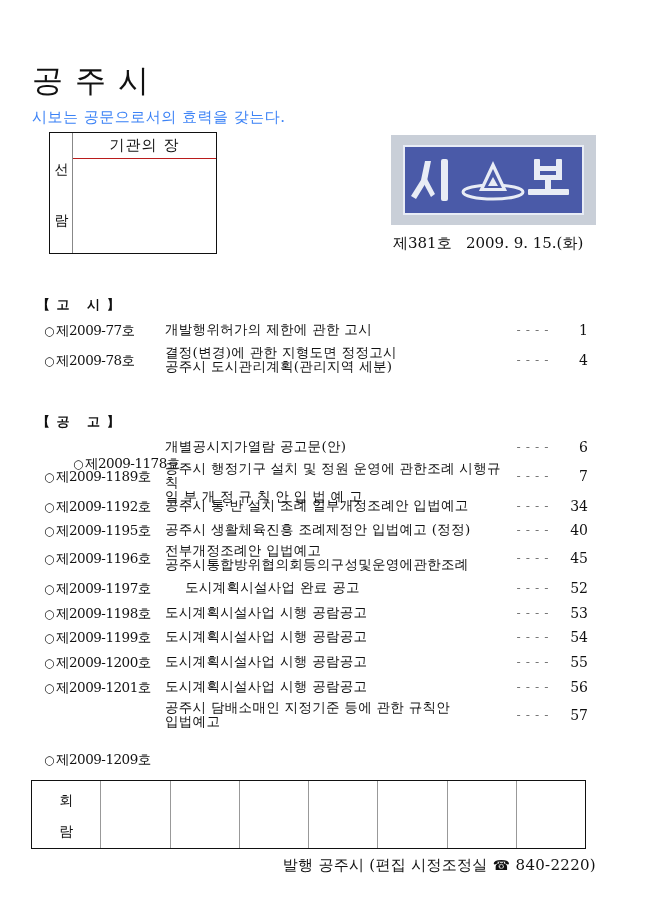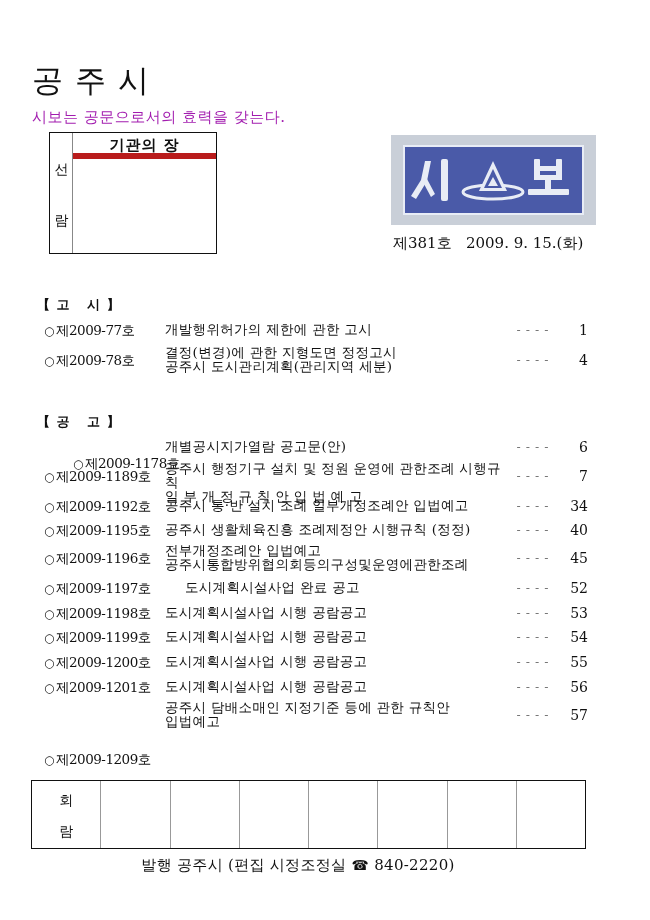--- a/index.html
+++ b/index.html
@@ -7,41 +7,41 @@
     body { position: relative; font-family: "DejaVu Serif", "Liberation Serif", serif; color: #111; }
 
     .city-title {
       position: absolute; left: 32px; top: 62px;
       font-family: "DejaVu Sans", "Liberation Sans", sans-serif;
       font-size: 31px; letter-spacing: 12px; color: #111; font-weight: normal;
       line-height: 36px;
     }
     .subtitle {
       position: absolute; left: 32px; top: 107px;
-      font-size: 15px; letter-spacing: 0.5px; color: #a21caf; line-height: 20px;
+      font-size: 15px; letter-spacing: 0.5px; color: #3b82f6; line-height: 20px;
     }
 
     
     .routing-box {
       position: absolute; left: 49px; top: 132px; width: 168px; height: 122px;
       border: 1.5px solid #111;
     }
     .routing-side {
       position: absolute; left: 0; top: 0; width: 23px; height: 100%;
       border-right: 1px solid #888;
     }
     .routing-side span {
       position: absolute; left: 0; width: 23px; text-align: center; font-size: 14px;
     }
     .routing-side .c1 { top: 28px; }
     .routing-side .c2 { top: 79px; }
     .routing-head {
       position: absolute; left: 23px; top: 0; right: 0; height: 26px;
-      border-bottom: 6px solid #b91c1c; text-align: center;
-      font-size: 15px; line-height: 25px; letter-spacing: 1px; font-weight: bold;
+      border-bottom: 1px solid #b91c1c; text-align: center;
+      font-size: 15px; line-height: 25px; letter-spacing: 1px;
     }
 
     
     .logo-outer {
       position: absolute; left: 391px; top: 135px; width: 205px; height: 90px;
       background: #c9cfd8;
     }
     .logo-inner {
       position: absolute; left: 12px; top: 10px; width: 181px; height: 70px;
       background: #4a5aa8; border: 2px solid #e8ecf5;
@@ -77,21 +77,21 @@
       position: absolute; left: 31px; top: 780px; width: 555px; height: 69px;
       border: 1.5px solid #111; display: flex;
     }
     .circ-cell { flex: 1; border-left: 1px solid #999; }
     .circ-cell:first-child { border-left: none; position: relative; }
     .circ-label span { position: absolute; left: 0; width: 100%; text-align: center; font-size: 14px; }
     .circ-label .c1 { top: 11px; }
     .circ-label .c2 { top: 42px; }
 
     .footer {
-      position: absolute; left: 0; width: 596px; top: 855px; text-align: center;
+      position: absolute; left: 0; width: 596px; top: 855px; text-align: right;
       font-size: 15px; letter-spacing: 0.3px; line-height: 20px;
     }
     .footer .phone { font-family: "DejaVu Sans", sans-serif; font-size: 14px; }
   </style>
 </head>
 <body>
 
 <div class="city-title">공주시</div>
 <div class="subtitle">시보는 공문으로서의 효력을 갖는다.</div>
 
@@ -175,21 +175,21 @@
 
 <div class="row" style="top:498px;">
   <div class="num" style="top:0;"><span class="bullet">○</span><span>제2009-1192호</span></div>
   <div class="title" style="top:0;"><span>공주시 통·반 설치 조례 일부개정조례안 입법예고</span></div>
   <div class="dash" style="top:1px;">----</div>
   <div class="page" style="top:0;">34</div>
 </div>
 
 <div class="row" style="top:522px;">
   <div class="num" style="top:0;"><span class="bullet">○</span><span>제2009-1195호</span></div>
-  <div class="title" style="top:0;"><span>공주시 생활체육진흥 조례제정안 시행규칙 (정정)</span></div>
+  <div class="title" style="top:0;"><span>공주시 생활체육진흥 조례제정안 입법예고 (정정)</span></div>
   <div class="dash" style="top:1px;">----</div>
   <div class="page" style="top:0;">40</div>
 </div>
 
 <div class="row" style="top:543px;">
   <div class="num" style="top:7px;"><span class="bullet">○</span><span>제2009-1196호</span></div>
   <div class="title" style="top:0;">
       <div>전부개정조례안 입법예고</div>
       <div>공주시통합방위협의회등의구성및운영에관한조례</div>
     </div>

